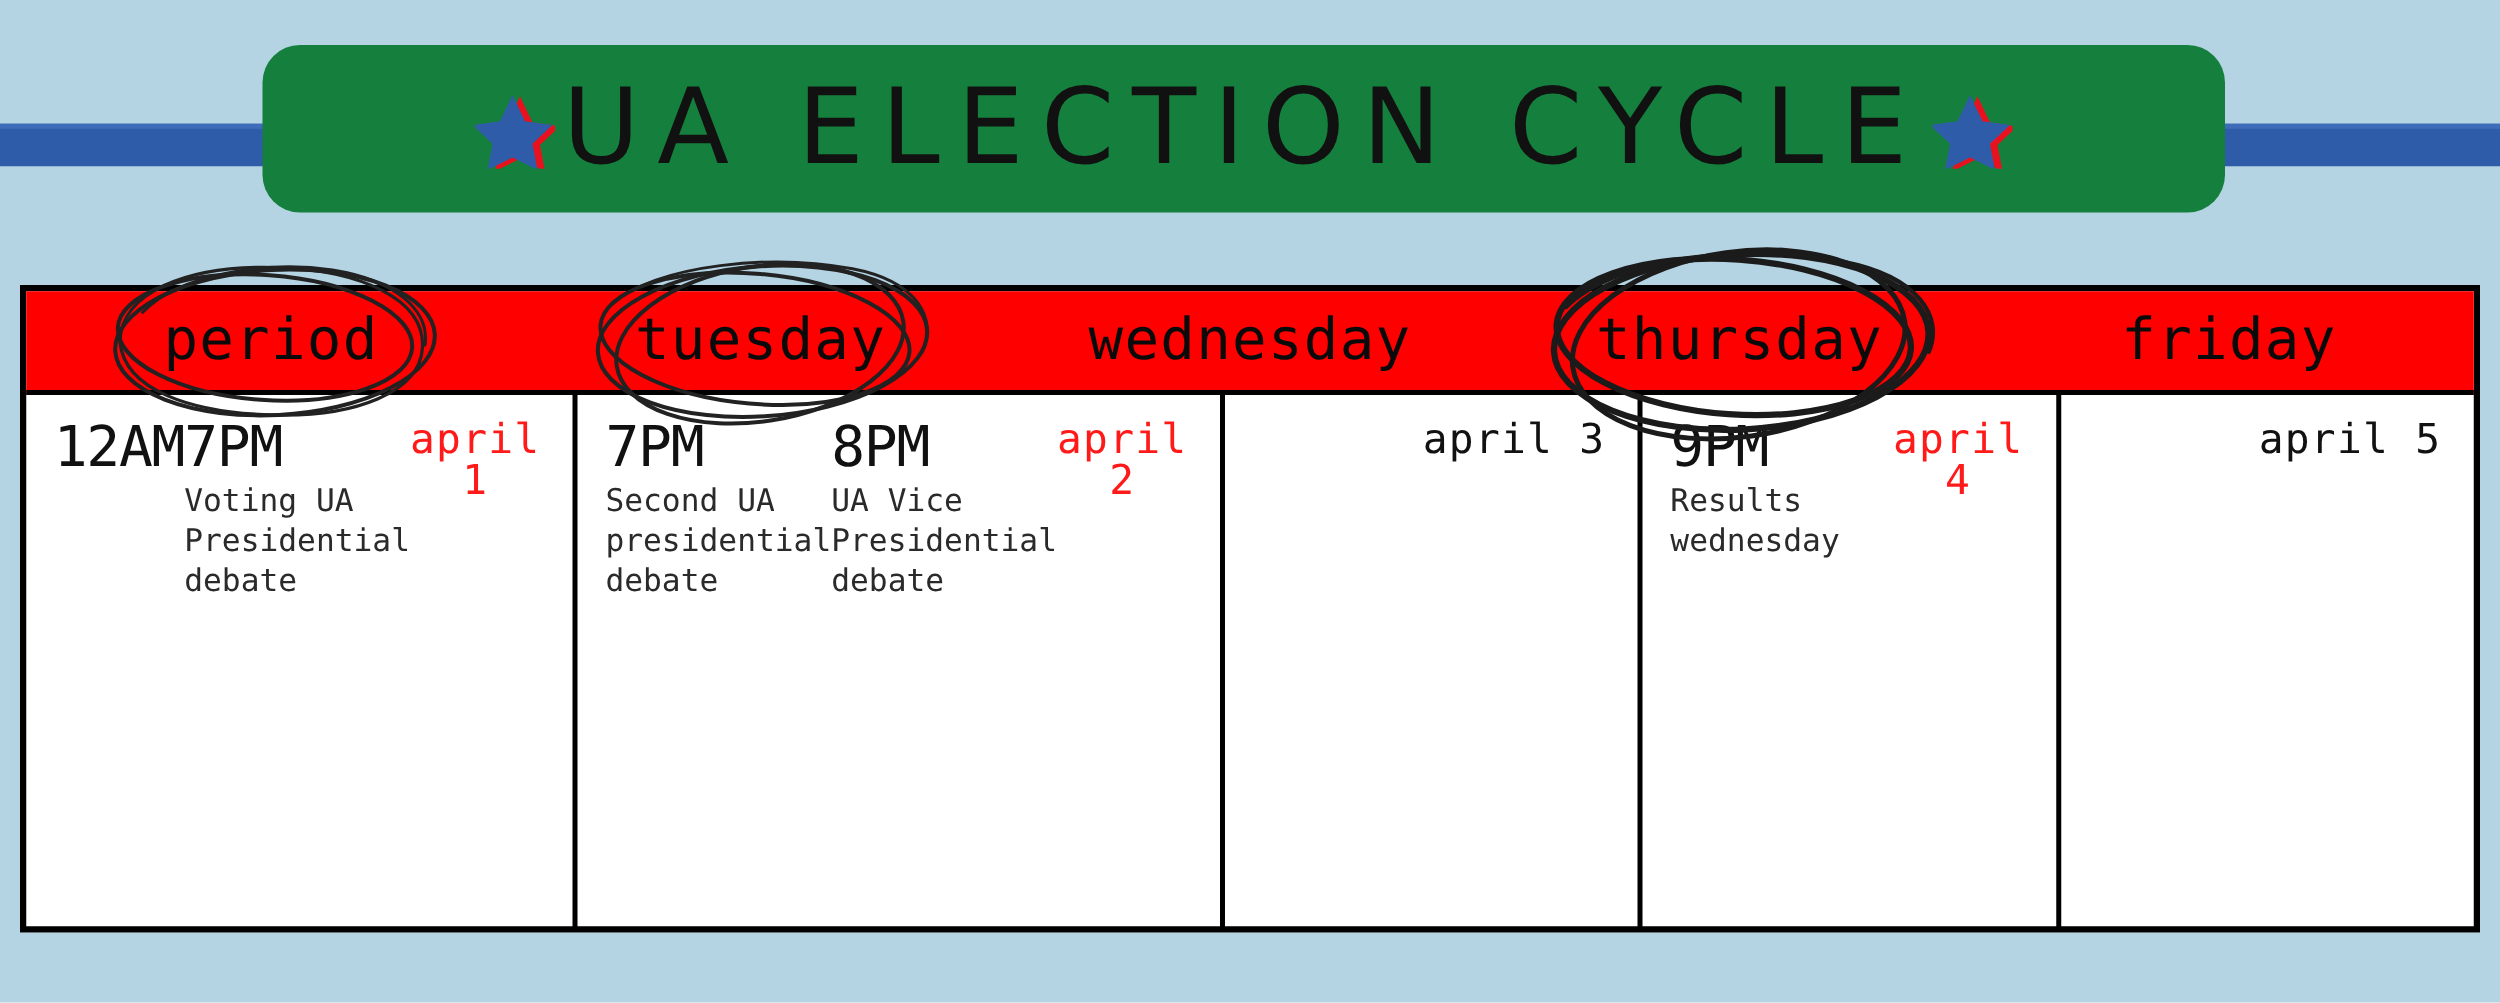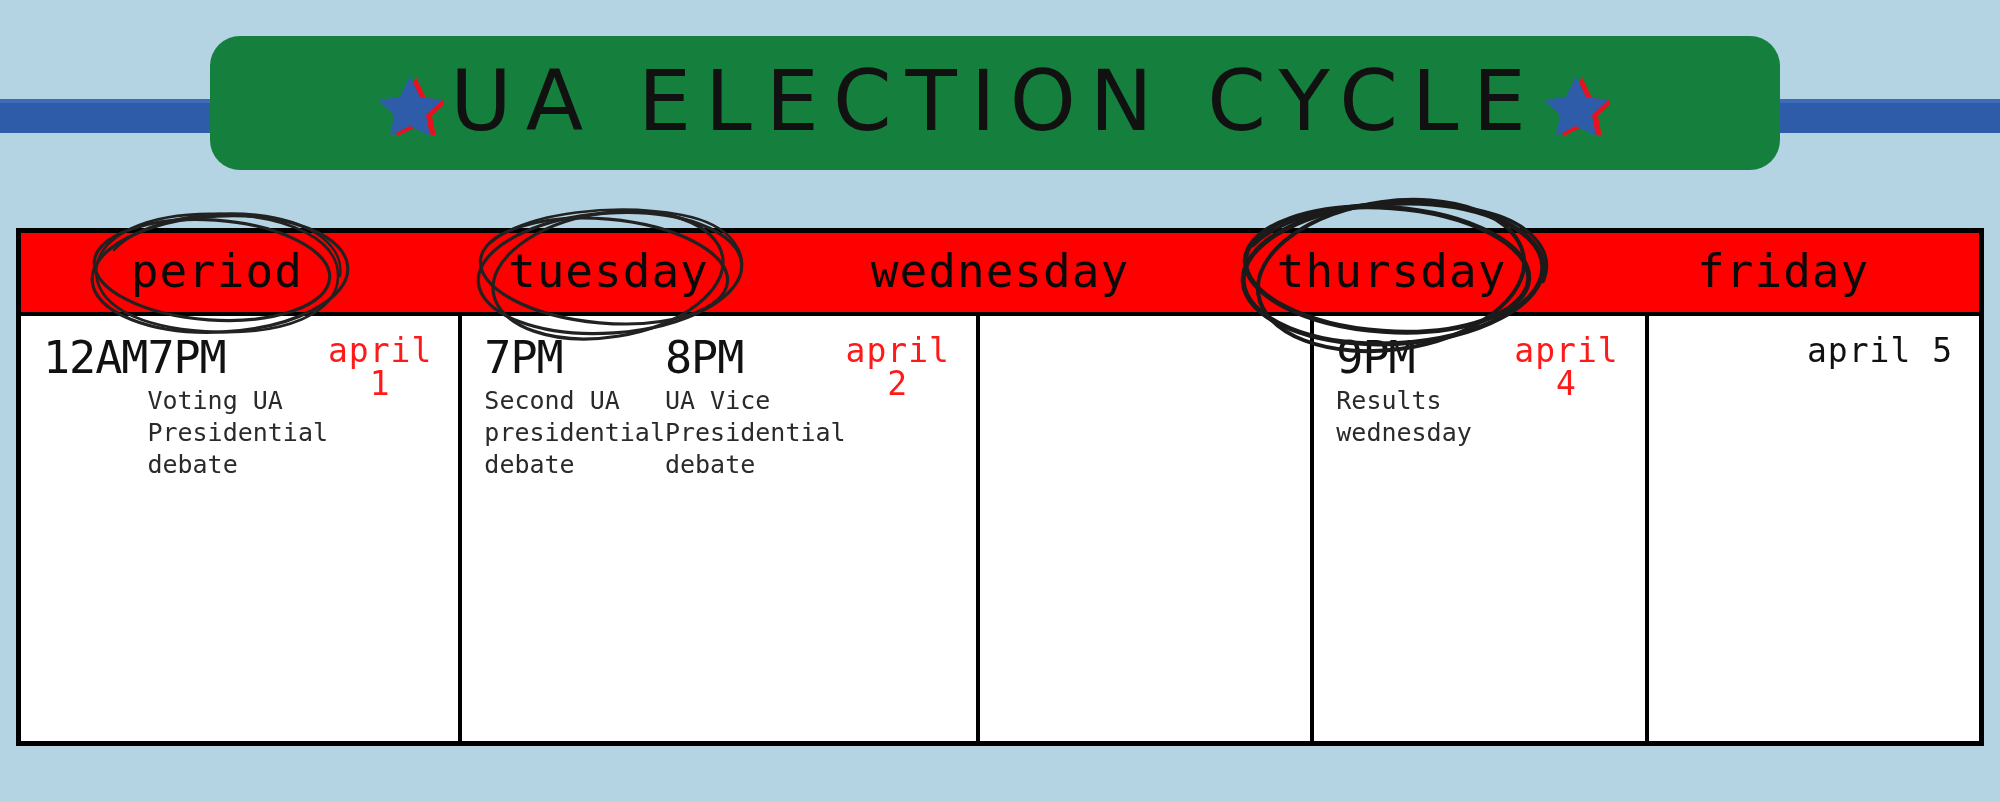--- a/index.html
+++ b/index.html
@@ -173,20 +173,21 @@
         <div class="time">8PM</div>
         <div class="desc">UA Vice
 Presidential debate</div>
       </div>
       <div class="spacer"></div>
       <div class="date red">april 2</div>
     </div>
 
     <div class="col">
       <div class="spacer"></div>
+      <div class="date black">april 3</div>
     </div>
 
     <div class="col">
       <div style="height:40px"></div>
       <div class="ev">
         <div class="time">9PM</div>
         <div class="desc">Results wednesday</div>
       </div>
       <div class="spacer"></div>
       <div class="date red">april 4</div>

